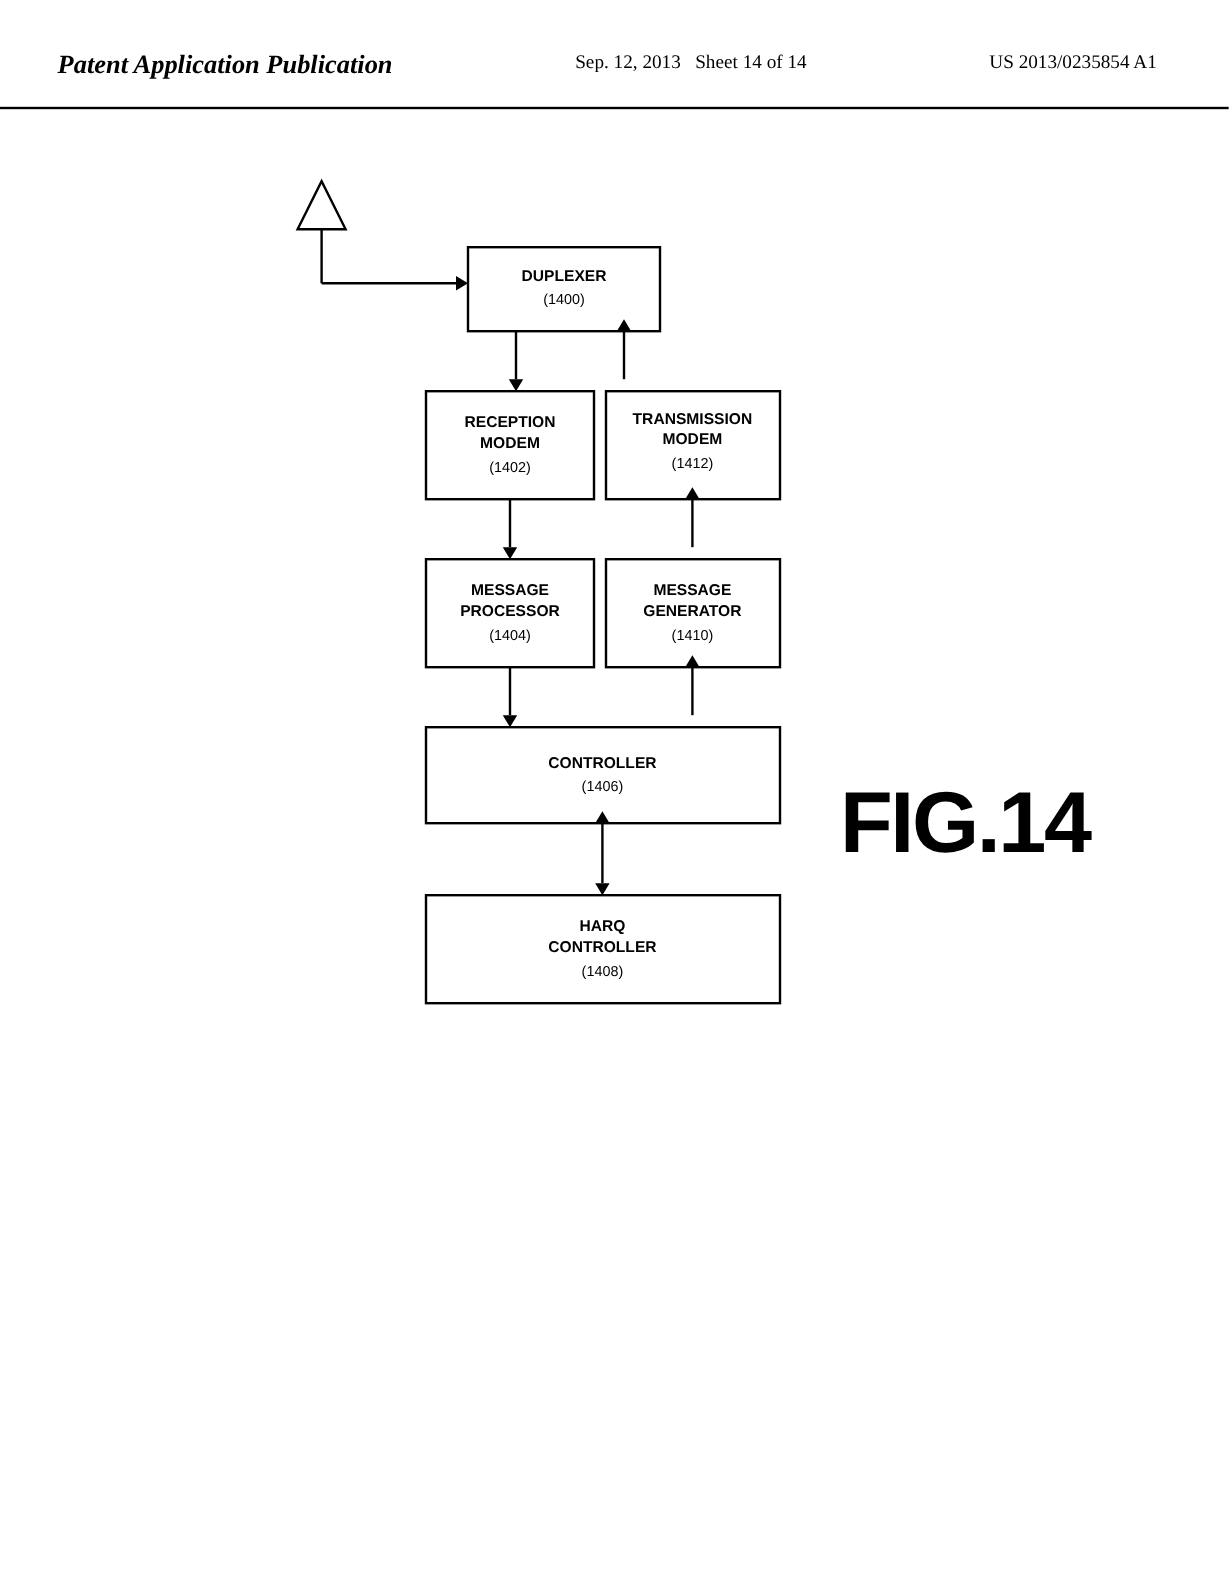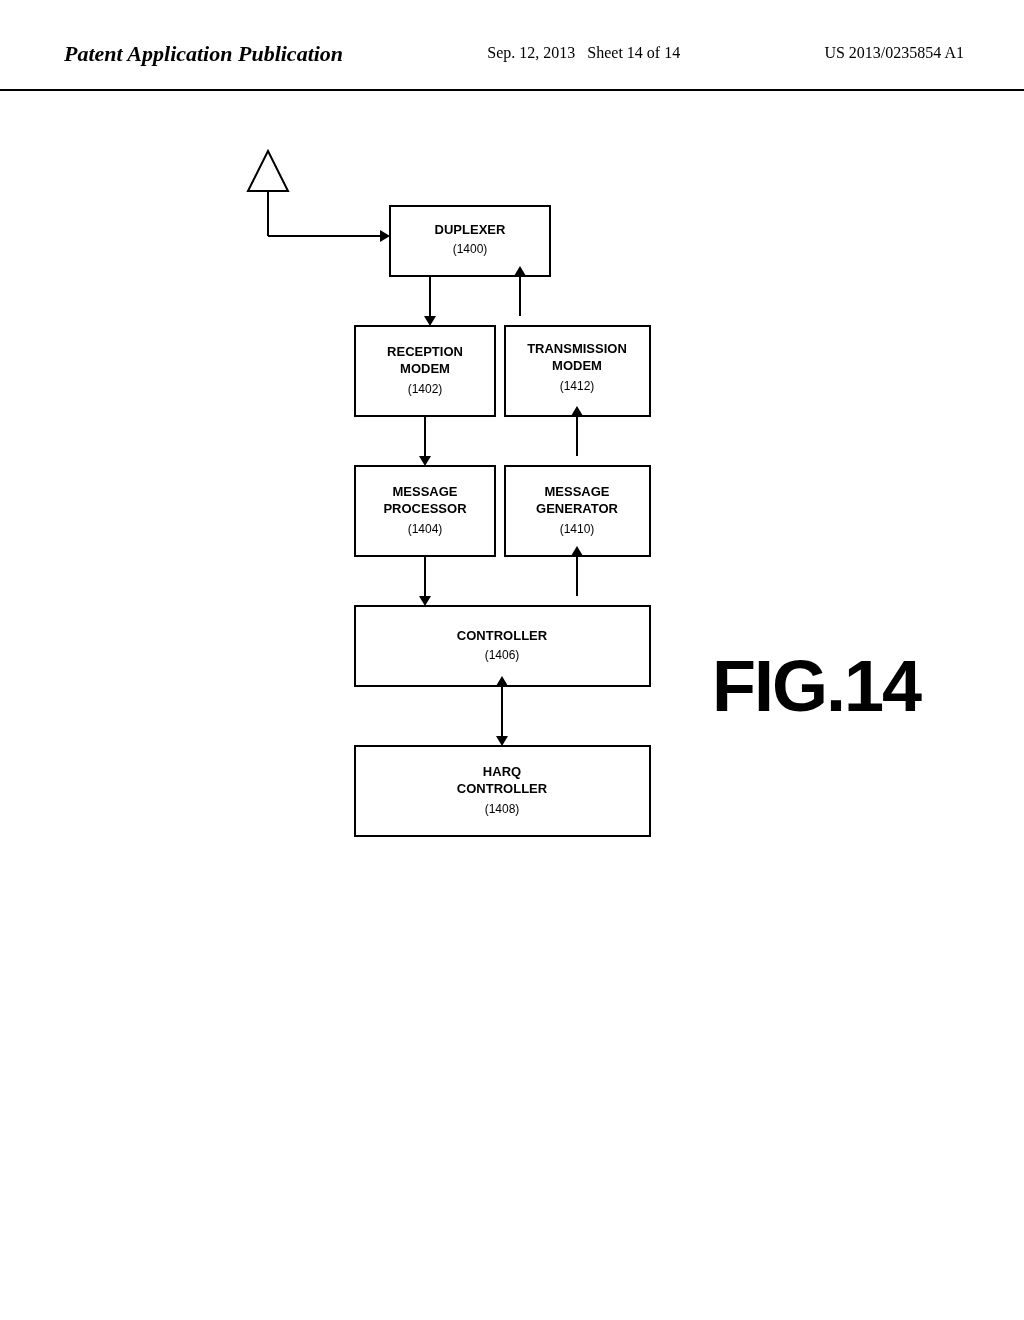--- a/index.html
+++ b/index.html
@@ -9,21 +9,21 @@
       background: #ffffff;
       font-family: 'Times New Roman', Times, serif;
       overflow: hidden;
       position: relative;
     }
 
     .header {
       display: flex;
       justify-content: space-between;
       align-items: flex-start;
-      padding: 40px 60px 20px 64px;
+      padding: 40px 60px 20px 48px;
       border-bottom: 2px solid #000;
     }
 
     .header-left {
       font-size: 22px;
       font-weight: bold;
       font-style: italic;
       color: #000;
       line-height: 1.3;
     }
@@ -43,21 +43,21 @@
     }
 
     .diagram-area {
       position: relative;
       width: 100%;
       height: calc(100% - 130px);
     }
 
     .fig-label {
       position: absolute;
-      right: 104px;
+      right: 116px;
       top: 50%;
       transform: translateY(-50%);
       font-size: 72px;
       font-weight: bold;
       color: #000;
       font-family: Arial, sans-serif;
       letter-spacing: -2px;
     }
 
     svg.diagram-svg {

